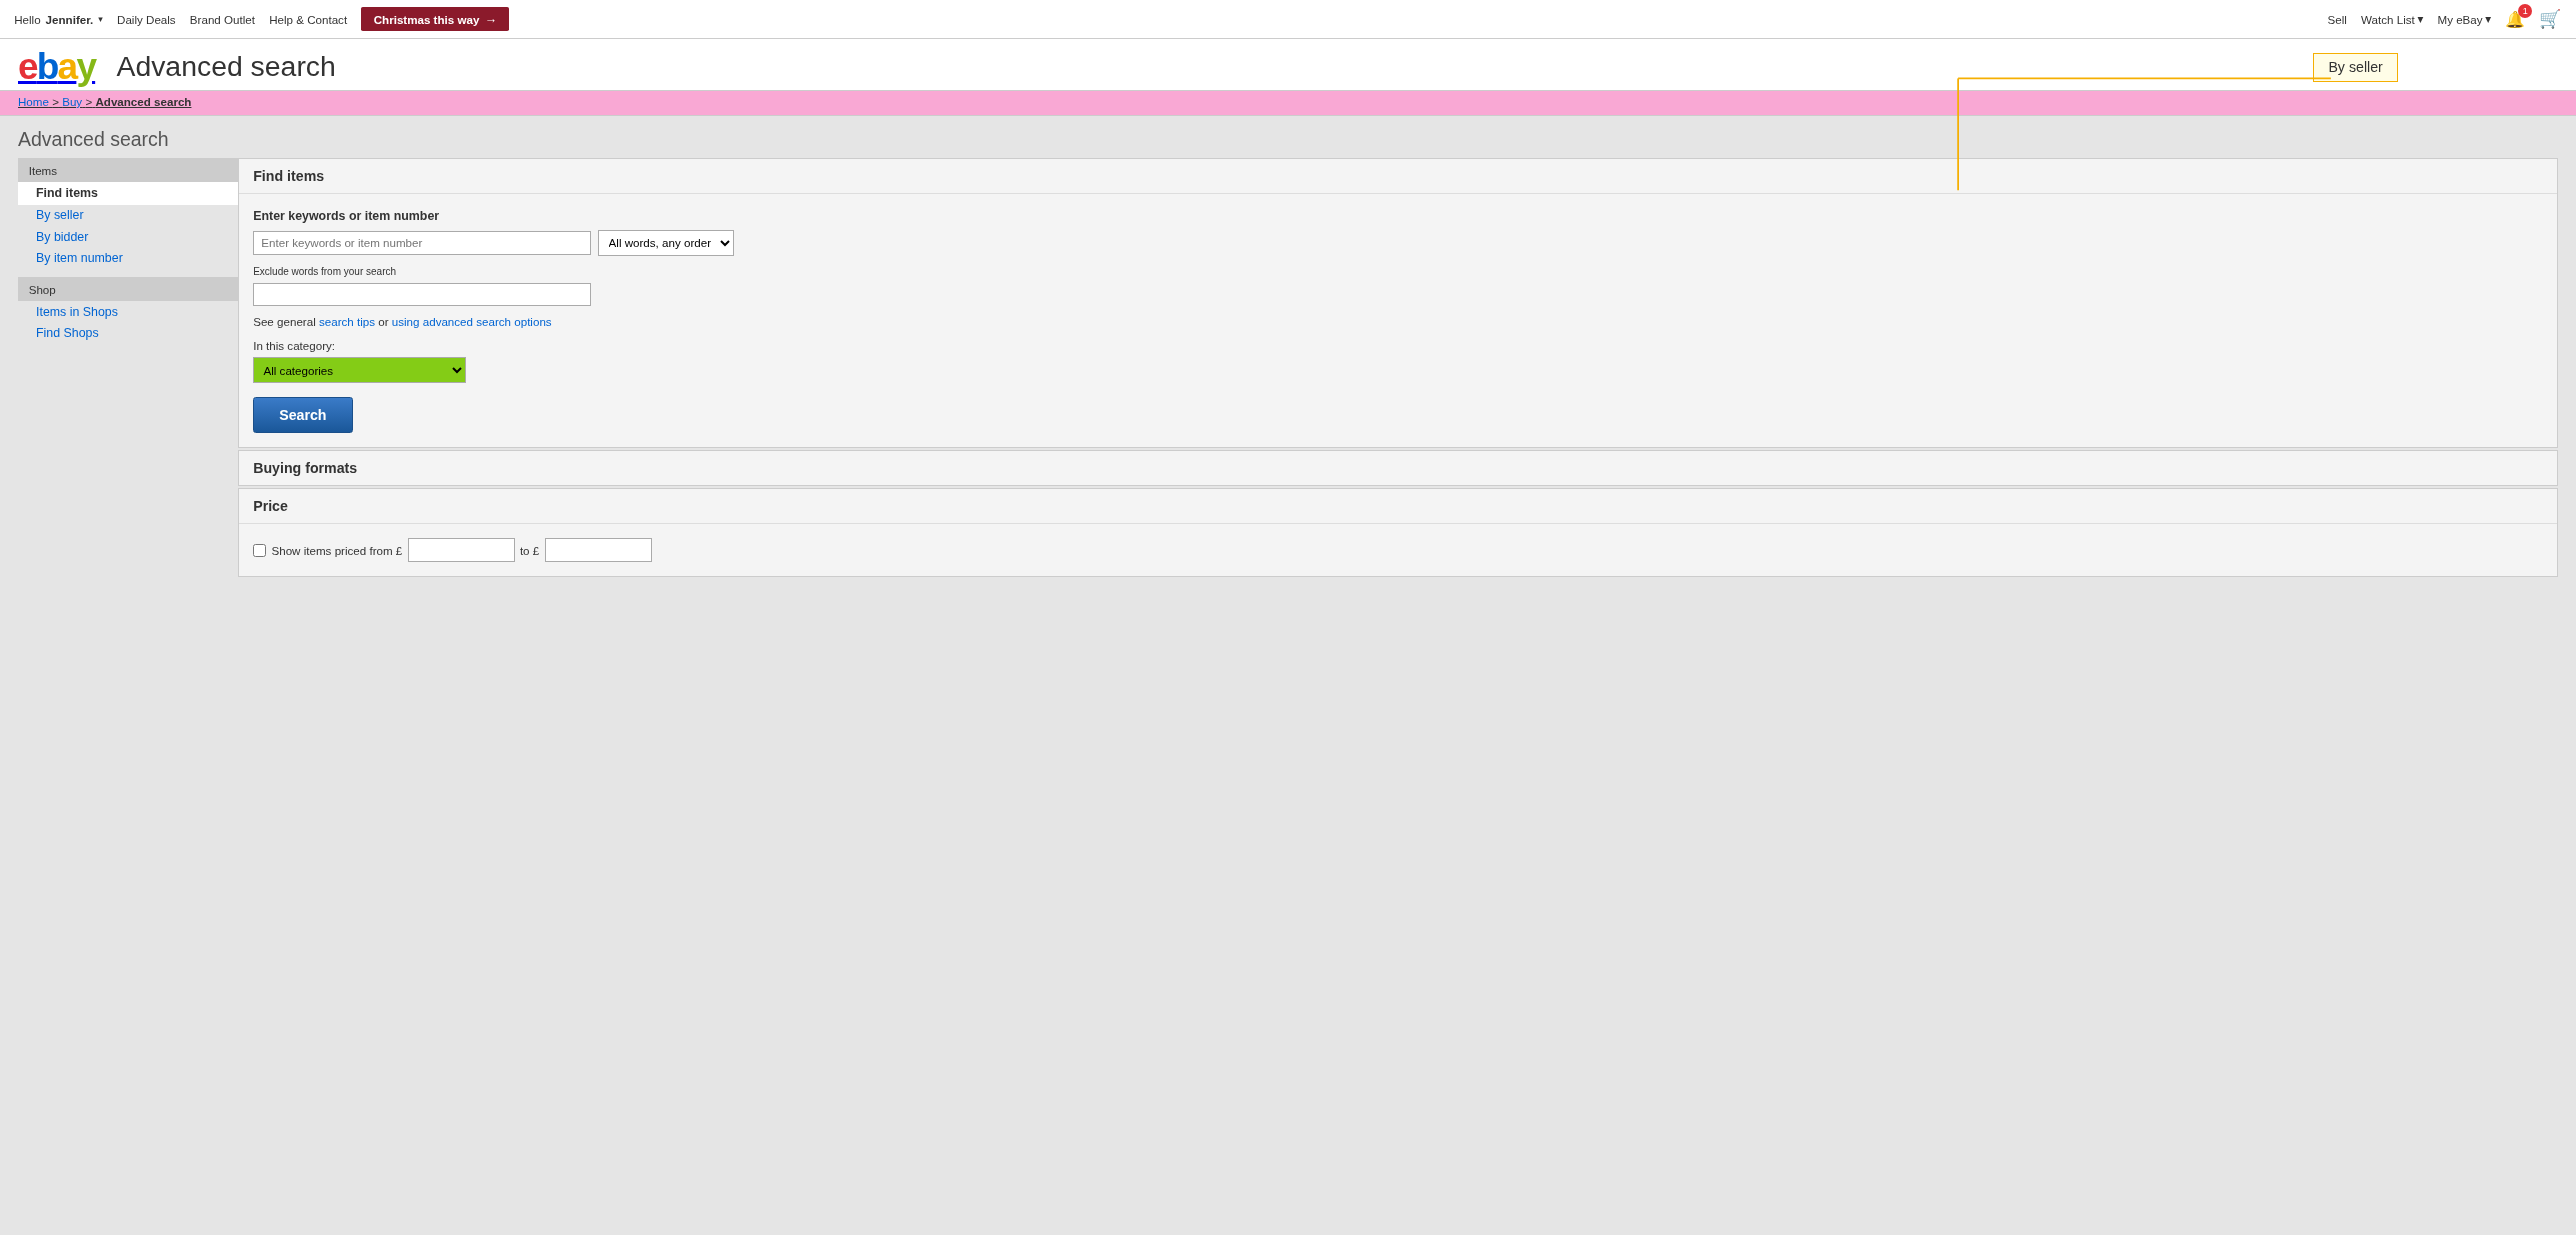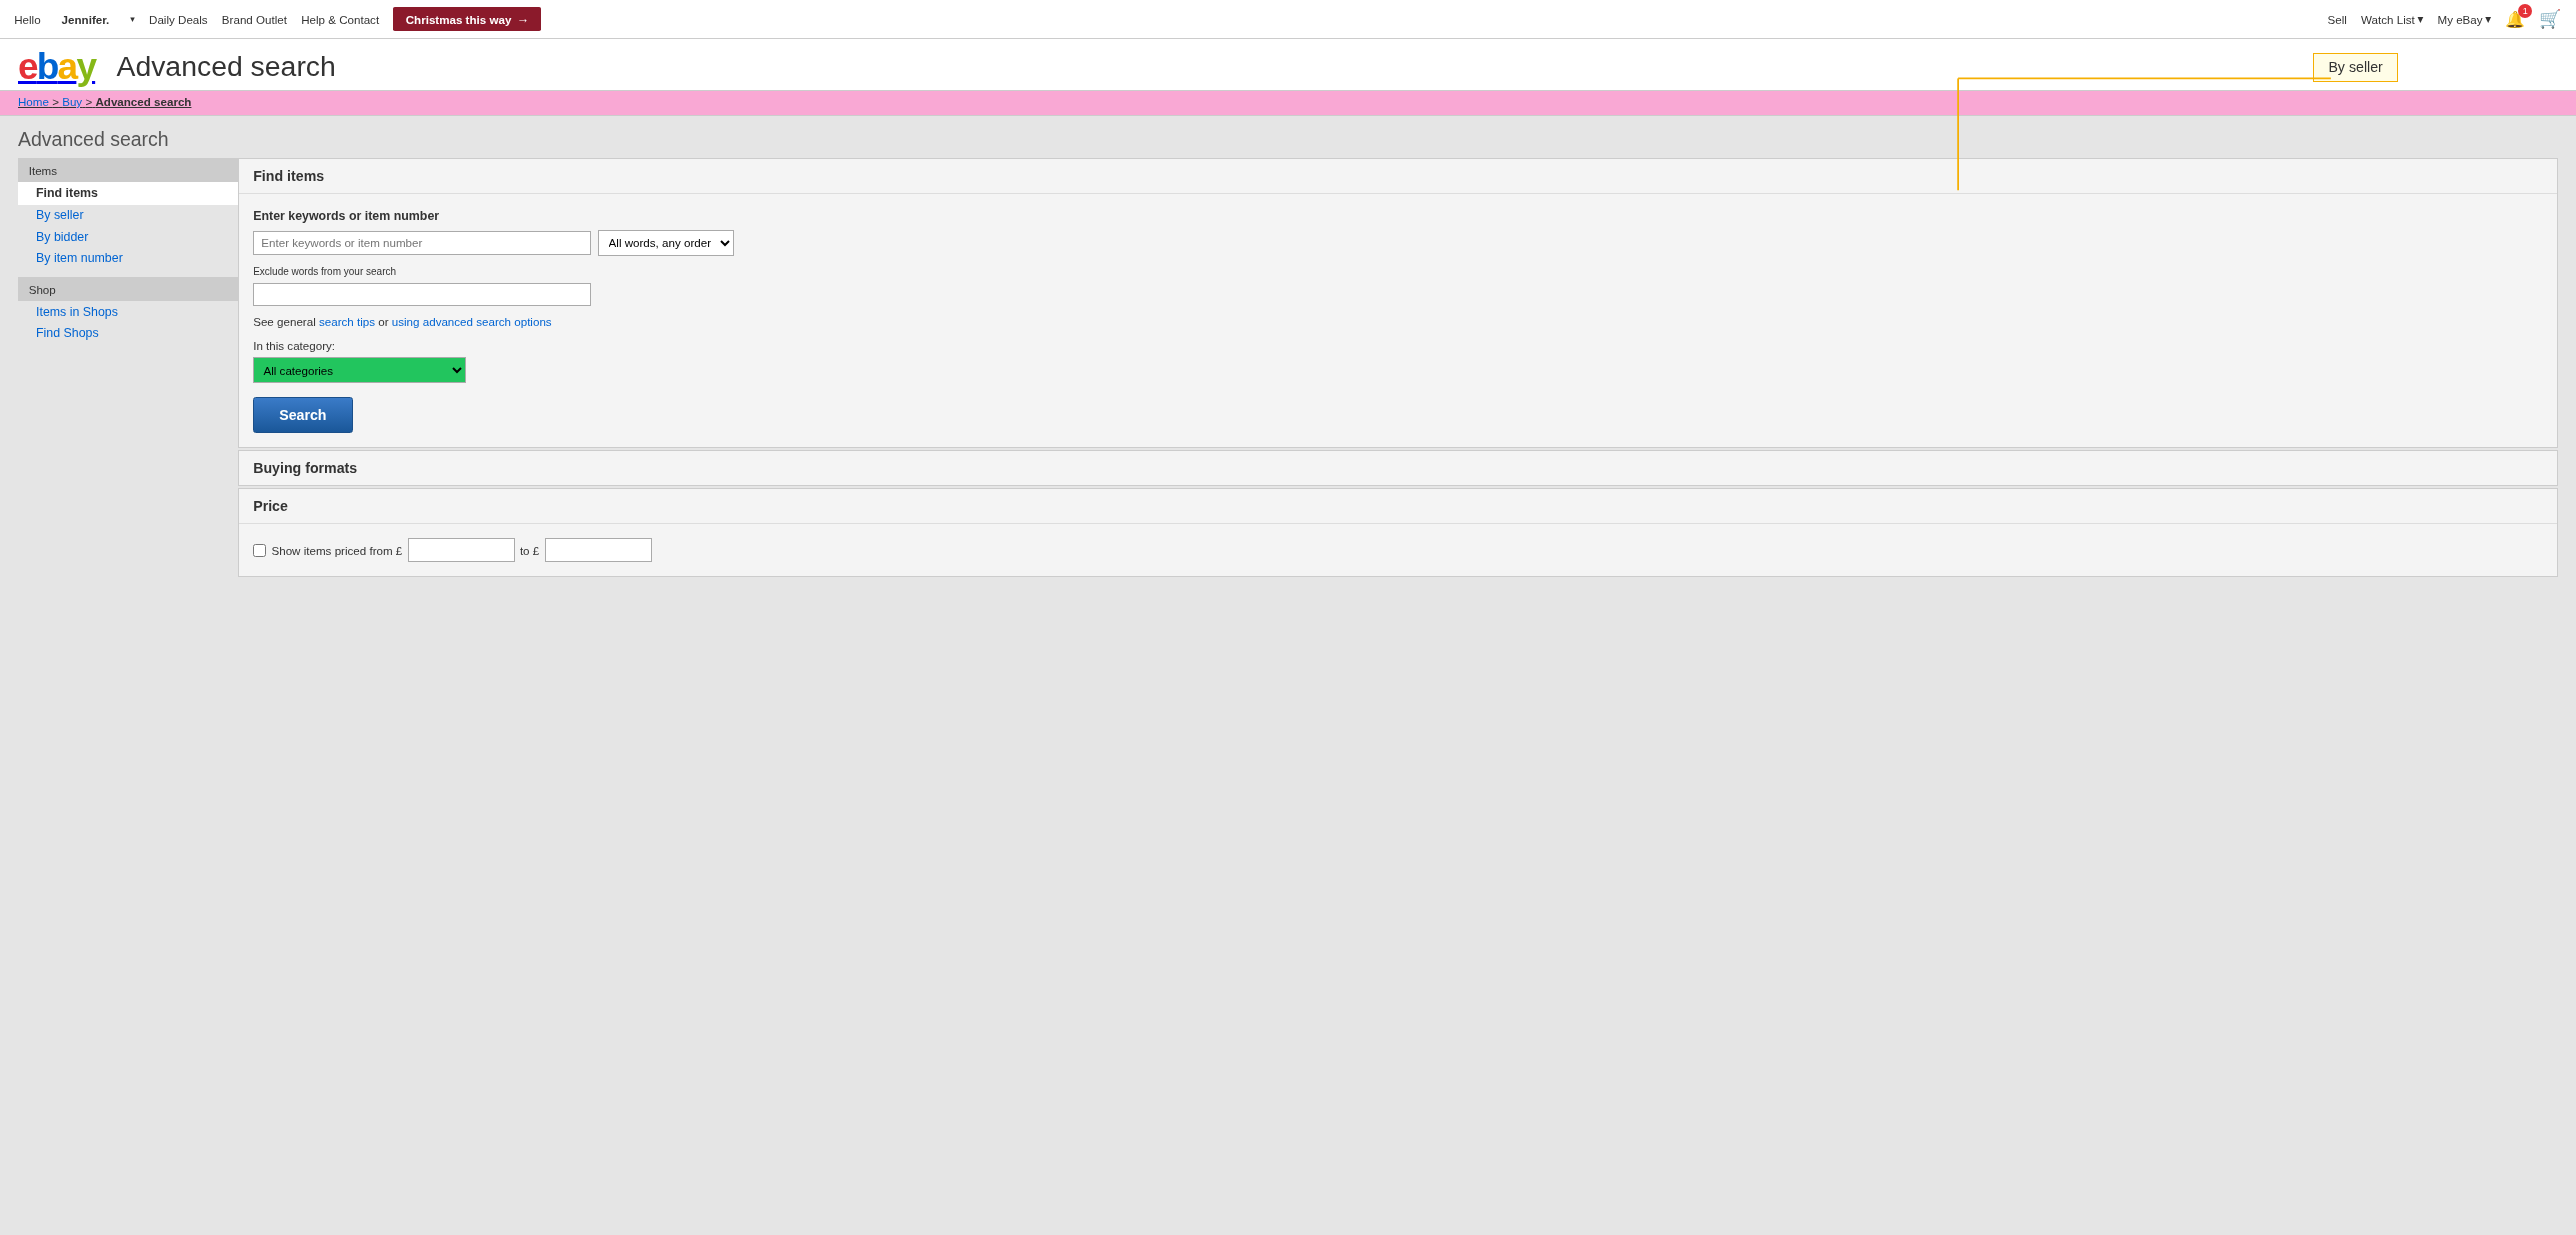--- a/index.html
+++ b/index.html
@@ -11,21 +11,21 @@
       border-bottom: 0.9px solid #ccc;
       display: flex;
       align-items: center;
       padding: 0 14.2px;
       height: 39px;
       gap: 18px;
     }
     .top-nav-left { display: flex; align-items: center; gap: 14.2px; font-size: 11.6px; }
     .top-nav-right { display: flex; align-items: center; gap: 14.2px; font-size: 11.6px; margin-left: auto; }
     .top-nav a, .top-nav-link { color: #333; text-decoration: none; cursor: pointer; }
-    .hello-user { font-size: 11.6px; display: flex; align-items: center; gap: 21px; cursor: pointer; text-align: right; }
+    .hello-user { font-size: 11.6px; display: flex; align-items: center; gap: 5px; cursor: pointer; text-align: right; }
     .hello-user .chevron { font-size: 9px; }
     .christmas-btn {
       background: #8b1a2b;
       color: #fff;
       padding: 5.3px 12.4px;
       border-radius: 1.8px;
       text-decoration: none;
       font-size: 11.6px;
       font-weight: bold;
       display: flex;
@@ -203,21 +203,21 @@
       background: #fff;
       margin-bottom: 9px;
     }
     .search-tips-line { font-size: 11.6px; margin-bottom: 10.7px; }
     .search-tips-line a { color: #0064d2; text-decoration: none; margin-top: 40px; }
     .category-label { font-size: 11.6px; margin-bottom: 5.3px; display: block; }
     .category-select {
       border: 0.9px solid #aaa;
       padding: 4.4px 5.3px;
       font-size: 11.6px;
-      background: #22c55e;
+      background: #84cc16;
       width: 213px;
       margin-bottom: 14.2px;
       cursor: pointer;
     }
     .search-btn {
       background: #3b5998;
       background: #1a5794;
       background: #2b5ebf;
       background: #1e5799;
       background: linear-gradient(to bottom, #3a7bc8, #1a5799);

